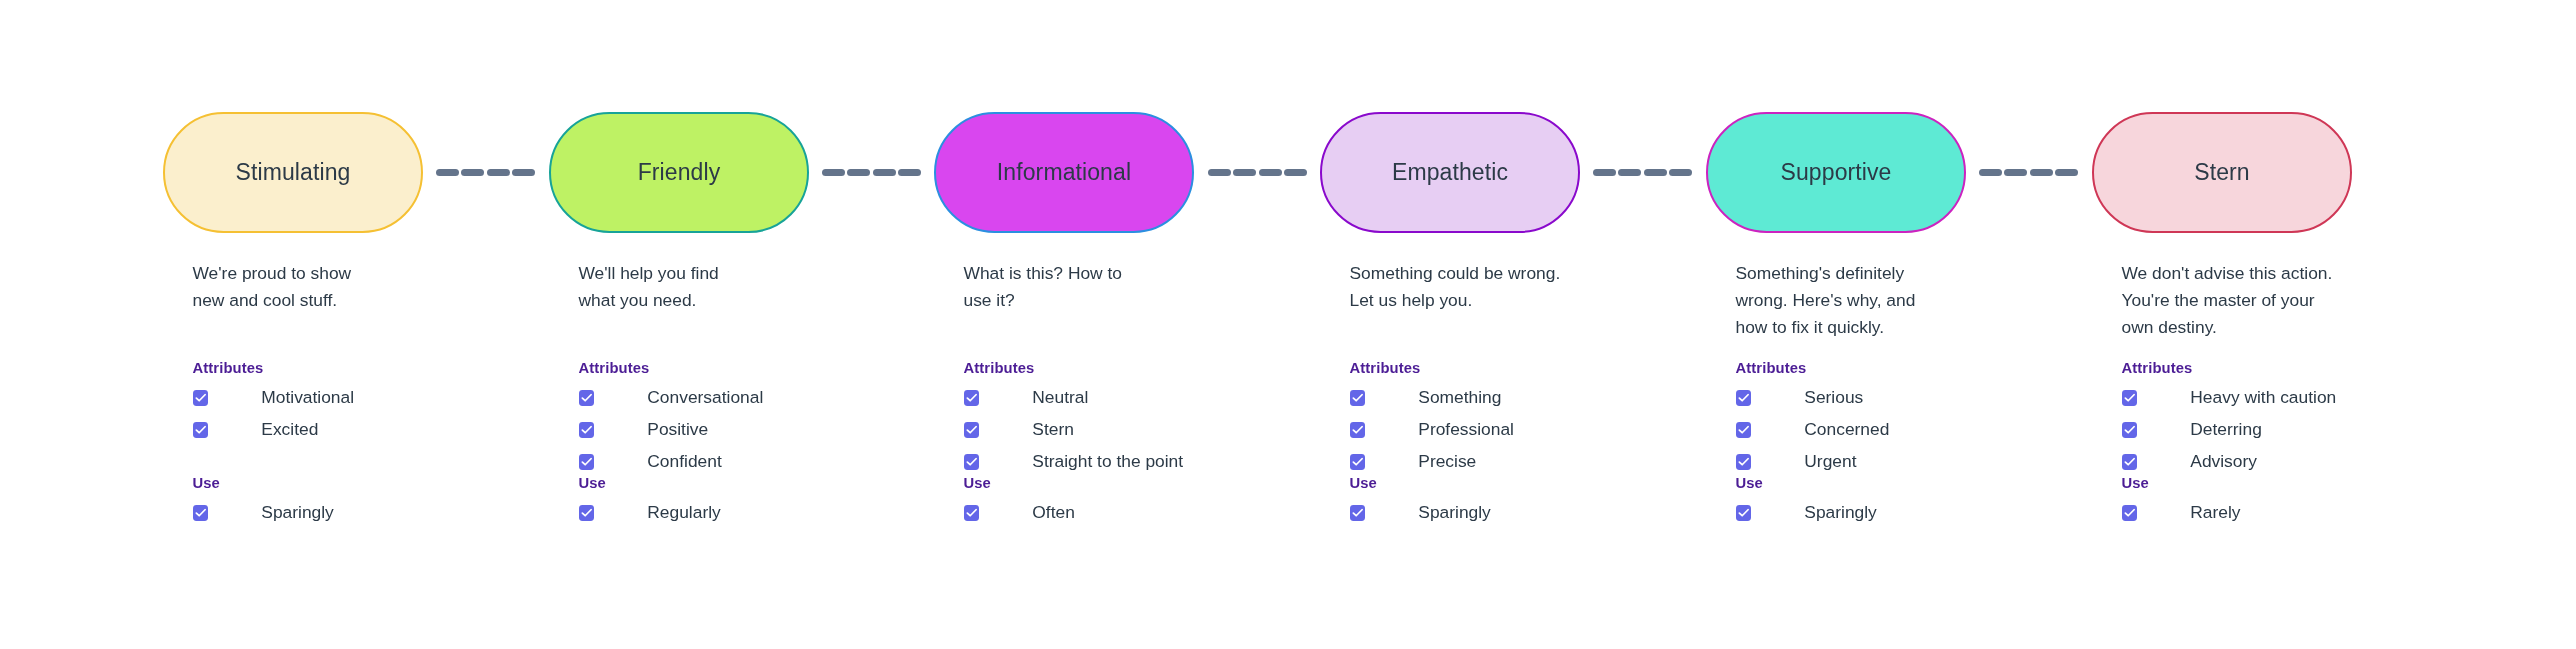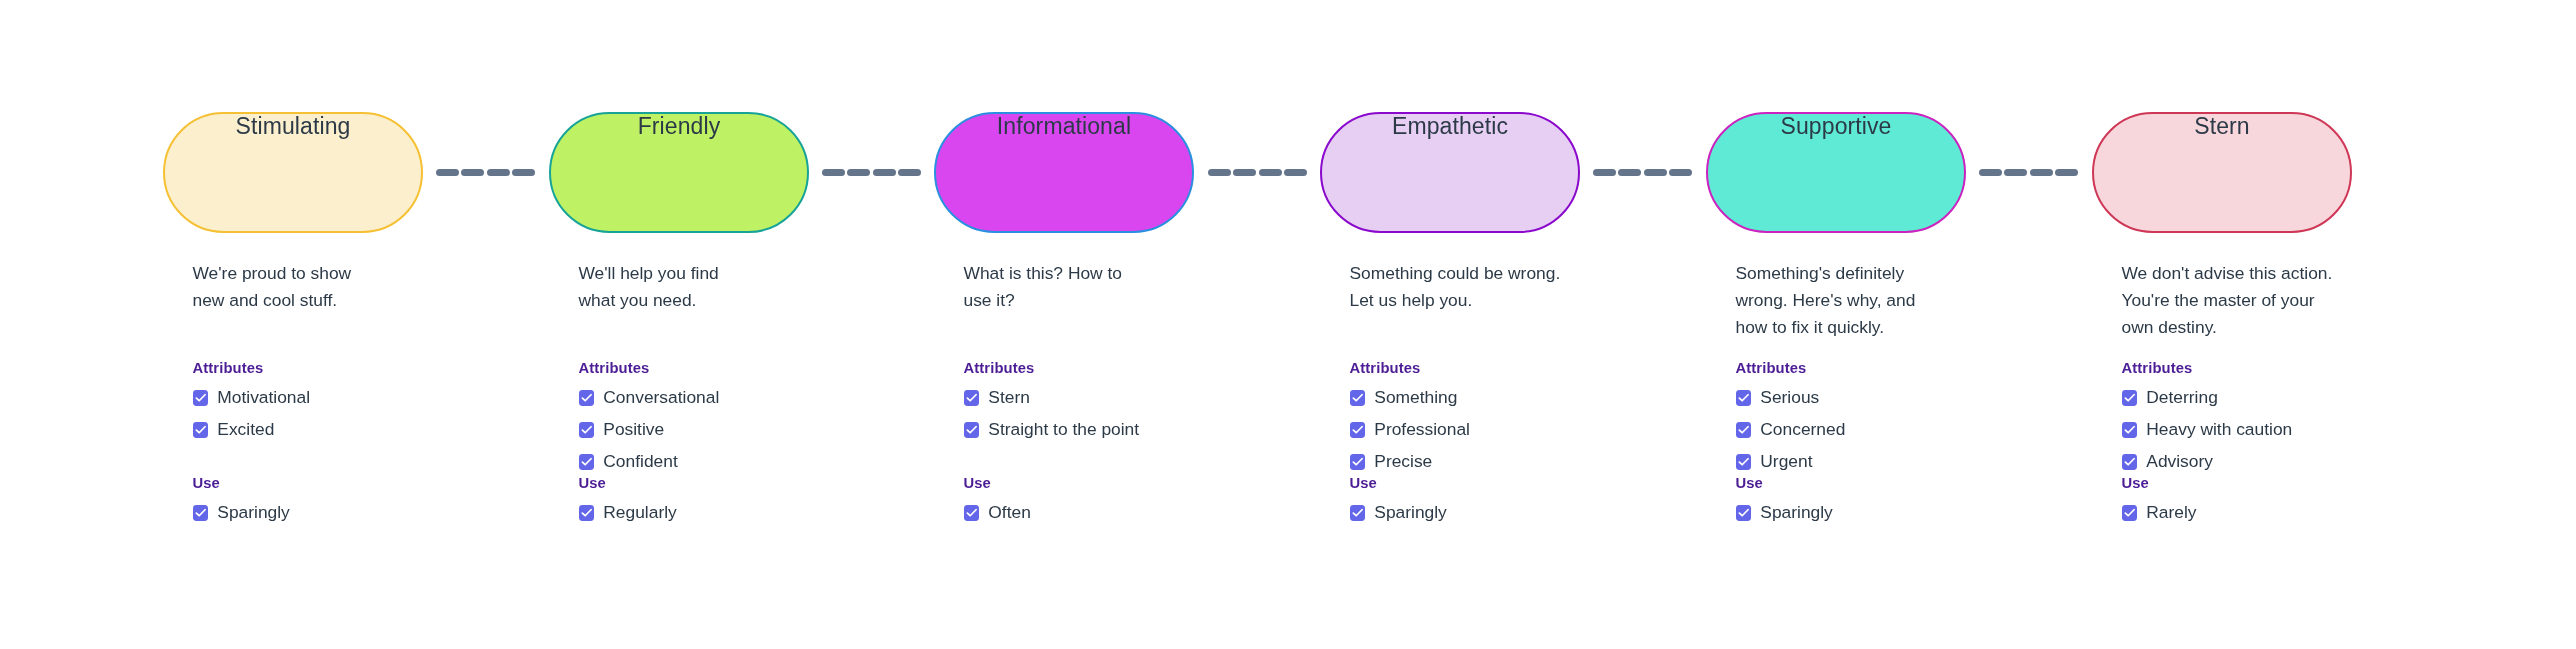--- a/index.html
+++ b/index.html
@@ -28,21 +28,21 @@
   .pill {
     position: absolute;
     top: 112px;
     left: 0;
     width: 260px;
     height: 121px;
     box-sizing: border-box;
     border-radius: 62px;
     border: 2.7px solid #888;
     display: flex;
-    align-items: flex-start;
+    align-items: center;
     justify-content: center;
   }
   .pill-label {
     font-size: 23px;
     letter-spacing: 0.1px;
     color: #2C3A47;
     text-align: center;
     line-height: 1.1;
   }
   
@@ -85,20 +85,21 @@
     font-weight: bold;
     color: #4c1d95;
     line-height: 20px;
     margin-bottom: 4px;
     letter-spacing: 0.1px;
   }
   .check-row {
     display: flex;
     align-items: center;
     height: 32px;
+    gap: 44px;
   }
   .checkbox {
     width: 15.4px;
     height: 15.4px;
     border-radius: 3.4px;
     background: #6366E8;
     flex: 0 0 auto;
     position: relative;
   }
   .checkbox svg {
@@ -219,20 +220,28 @@
       <div class="desc">What is this? How to
 use it?</div>
       <div class="group group-attributes">
         <div class="group-title">Attributes</div>
         <div class="check-row">
           <span class="checkbox">
             <svg width="11.4" height="10" viewBox="0 0 17 15">
               <path d="M2 7.6 L6.2 11.6 L15 2.6" fill="none" stroke="#ffffff" stroke-width="2.6" stroke-linecap="round" stroke-linejoin="round"></path>
             </svg>
           </span>
+          <span class="check-label">Neutral</span>
+        </div>
+        <div class="check-row">
+          <span class="checkbox">
+            <svg width="11.4" height="10" viewBox="0 0 17 15">
+              <path d="M2 7.6 L6.2 11.6 L15 2.6" fill="none" stroke="#ffffff" stroke-width="2.6" stroke-linecap="round" stroke-linejoin="round"></path>
+            </svg>
+          </span>
           <span class="check-label">Stern</span>
         </div>
         <div class="check-row">
           <span class="checkbox">
             <svg width="11.4" height="10" viewBox="0 0 17 15">
               <path d="M2 7.6 L6.2 11.6 L15 2.6" fill="none" stroke="#ffffff" stroke-width="2.6" stroke-linecap="round" stroke-linejoin="round"></path>
             </svg>
           </span>
           <span class="check-label">Straight to the point</span>
         </div>
@@ -366,29 +375,29 @@
 You're the master of your
 own destiny.</div>
       <div class="group group-attributes">
         <div class="group-title">Attributes</div>
         <div class="check-row">
           <span class="checkbox">
             <svg width="11.4" height="10" viewBox="0 0 17 15">
               <path d="M2 7.6 L6.2 11.6 L15 2.6" fill="none" stroke="#ffffff" stroke-width="2.6" stroke-linecap="round" stroke-linejoin="round"></path>
             </svg>
           </span>
+          <span class="check-label">Heavy with caution</span>
+        </div>
+        <div class="check-row">
+          <span class="checkbox">
+            <svg width="11.4" height="10" viewBox="0 0 17 15">
+              <path d="M2 7.6 L6.2 11.6 L15 2.6" fill="none" stroke="#ffffff" stroke-width="2.6" stroke-linecap="round" stroke-linejoin="round"></path>
+            </svg>
+          </span>
           <span class="check-label">Deterring</span>
-        </div>
-        <div class="check-row">
-          <span class="checkbox">
-            <svg width="11.4" height="10" viewBox="0 0 17 15">
-              <path d="M2 7.6 L6.2 11.6 L15 2.6" fill="none" stroke="#ffffff" stroke-width="2.6" stroke-linecap="round" stroke-linejoin="round"></path>
-            </svg>
-          </span>
-          <span class="check-label">Heavy with caution</span>
         </div>
         <div class="check-row">
           <span class="checkbox">
             <svg width="11.4" height="10" viewBox="0 0 17 15">
               <path d="M2 7.6 L6.2 11.6 L15 2.6" fill="none" stroke="#ffffff" stroke-width="2.6" stroke-linecap="round" stroke-linejoin="round"></path>
             </svg>
           </span>
           <span class="check-label">Advisory</span>
         </div>
       </div>

